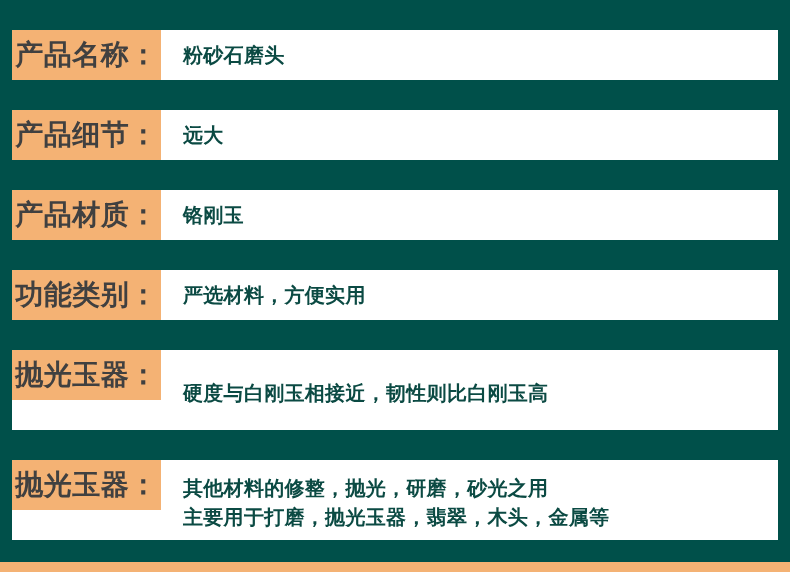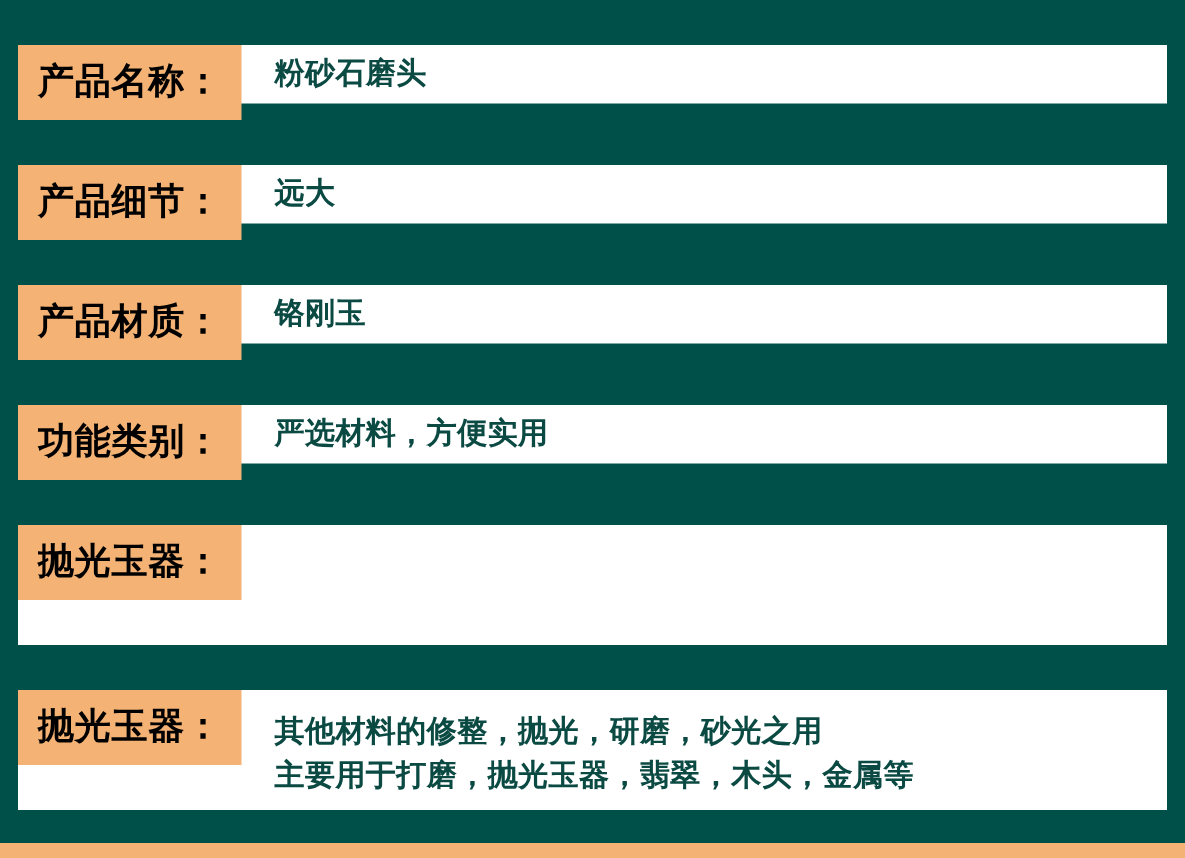--- a/index.html
+++ b/index.html
@@ -53,39 +53,39 @@
     height: 50px;
     background: #f4b274;
     box-sizing: border-box;
     display: flex;
     align-items: center;
     justify-content: center;
     z-index: 2;
   }
 
   .label-text {
-    font-size: 24px;
+    font-size: 28px;
     font-weight: bold;
-    color: #000000;
+    color: #404040;
     letter-spacing: 0.5px;
     line-height: 1;
     white-space: nowrap;
   }
 
   .value-line {
     font-size: 20px;
     font-weight: bold;
     color: #0b4a43;
     line-height: 29px;
     white-space: nowrap;
     letter-spacing: 0.3px;
   }
 
   
-  .row-single .value-panel { height: 39px; }
+  .row-single .value-panel { height: 50px; }
   
   .row-double .value-panel { height: 80px; padding-top: 6px; }
 
   #bottom-accent-bar {
     position: absolute;
     left: 0;
     bottom: 0;
     width: 790px;
     height: 10px;
     background: #f4b274;
@@ -127,20 +127,21 @@
     <div class="value-panel">
       <div class="value-line">严选材料，方便实用</div>
     </div>
     <div class="label-chip">
       <span class="label-text">功能类别：</span>
     </div>
   </div>
 
   <div class="spec-row row-double" style="top:350px;">
     <div class="value-panel">
+      <div class="value-line">硬度与白刚玉相接近，韧性则比白刚玉高</div>
     </div>
     <div class="label-chip">
       <span class="label-text">抛光玉器：</span>
     </div>
   </div>
 
   <div class="spec-row row-double" style="top:460px;">
     <div class="value-panel">
       <div class="value-line">其他材料的修整，抛光，研磨，砂光之用</div>
       <div class="value-line">主要用于打磨，抛光玉器，翡翠，木头，金属等</div>

